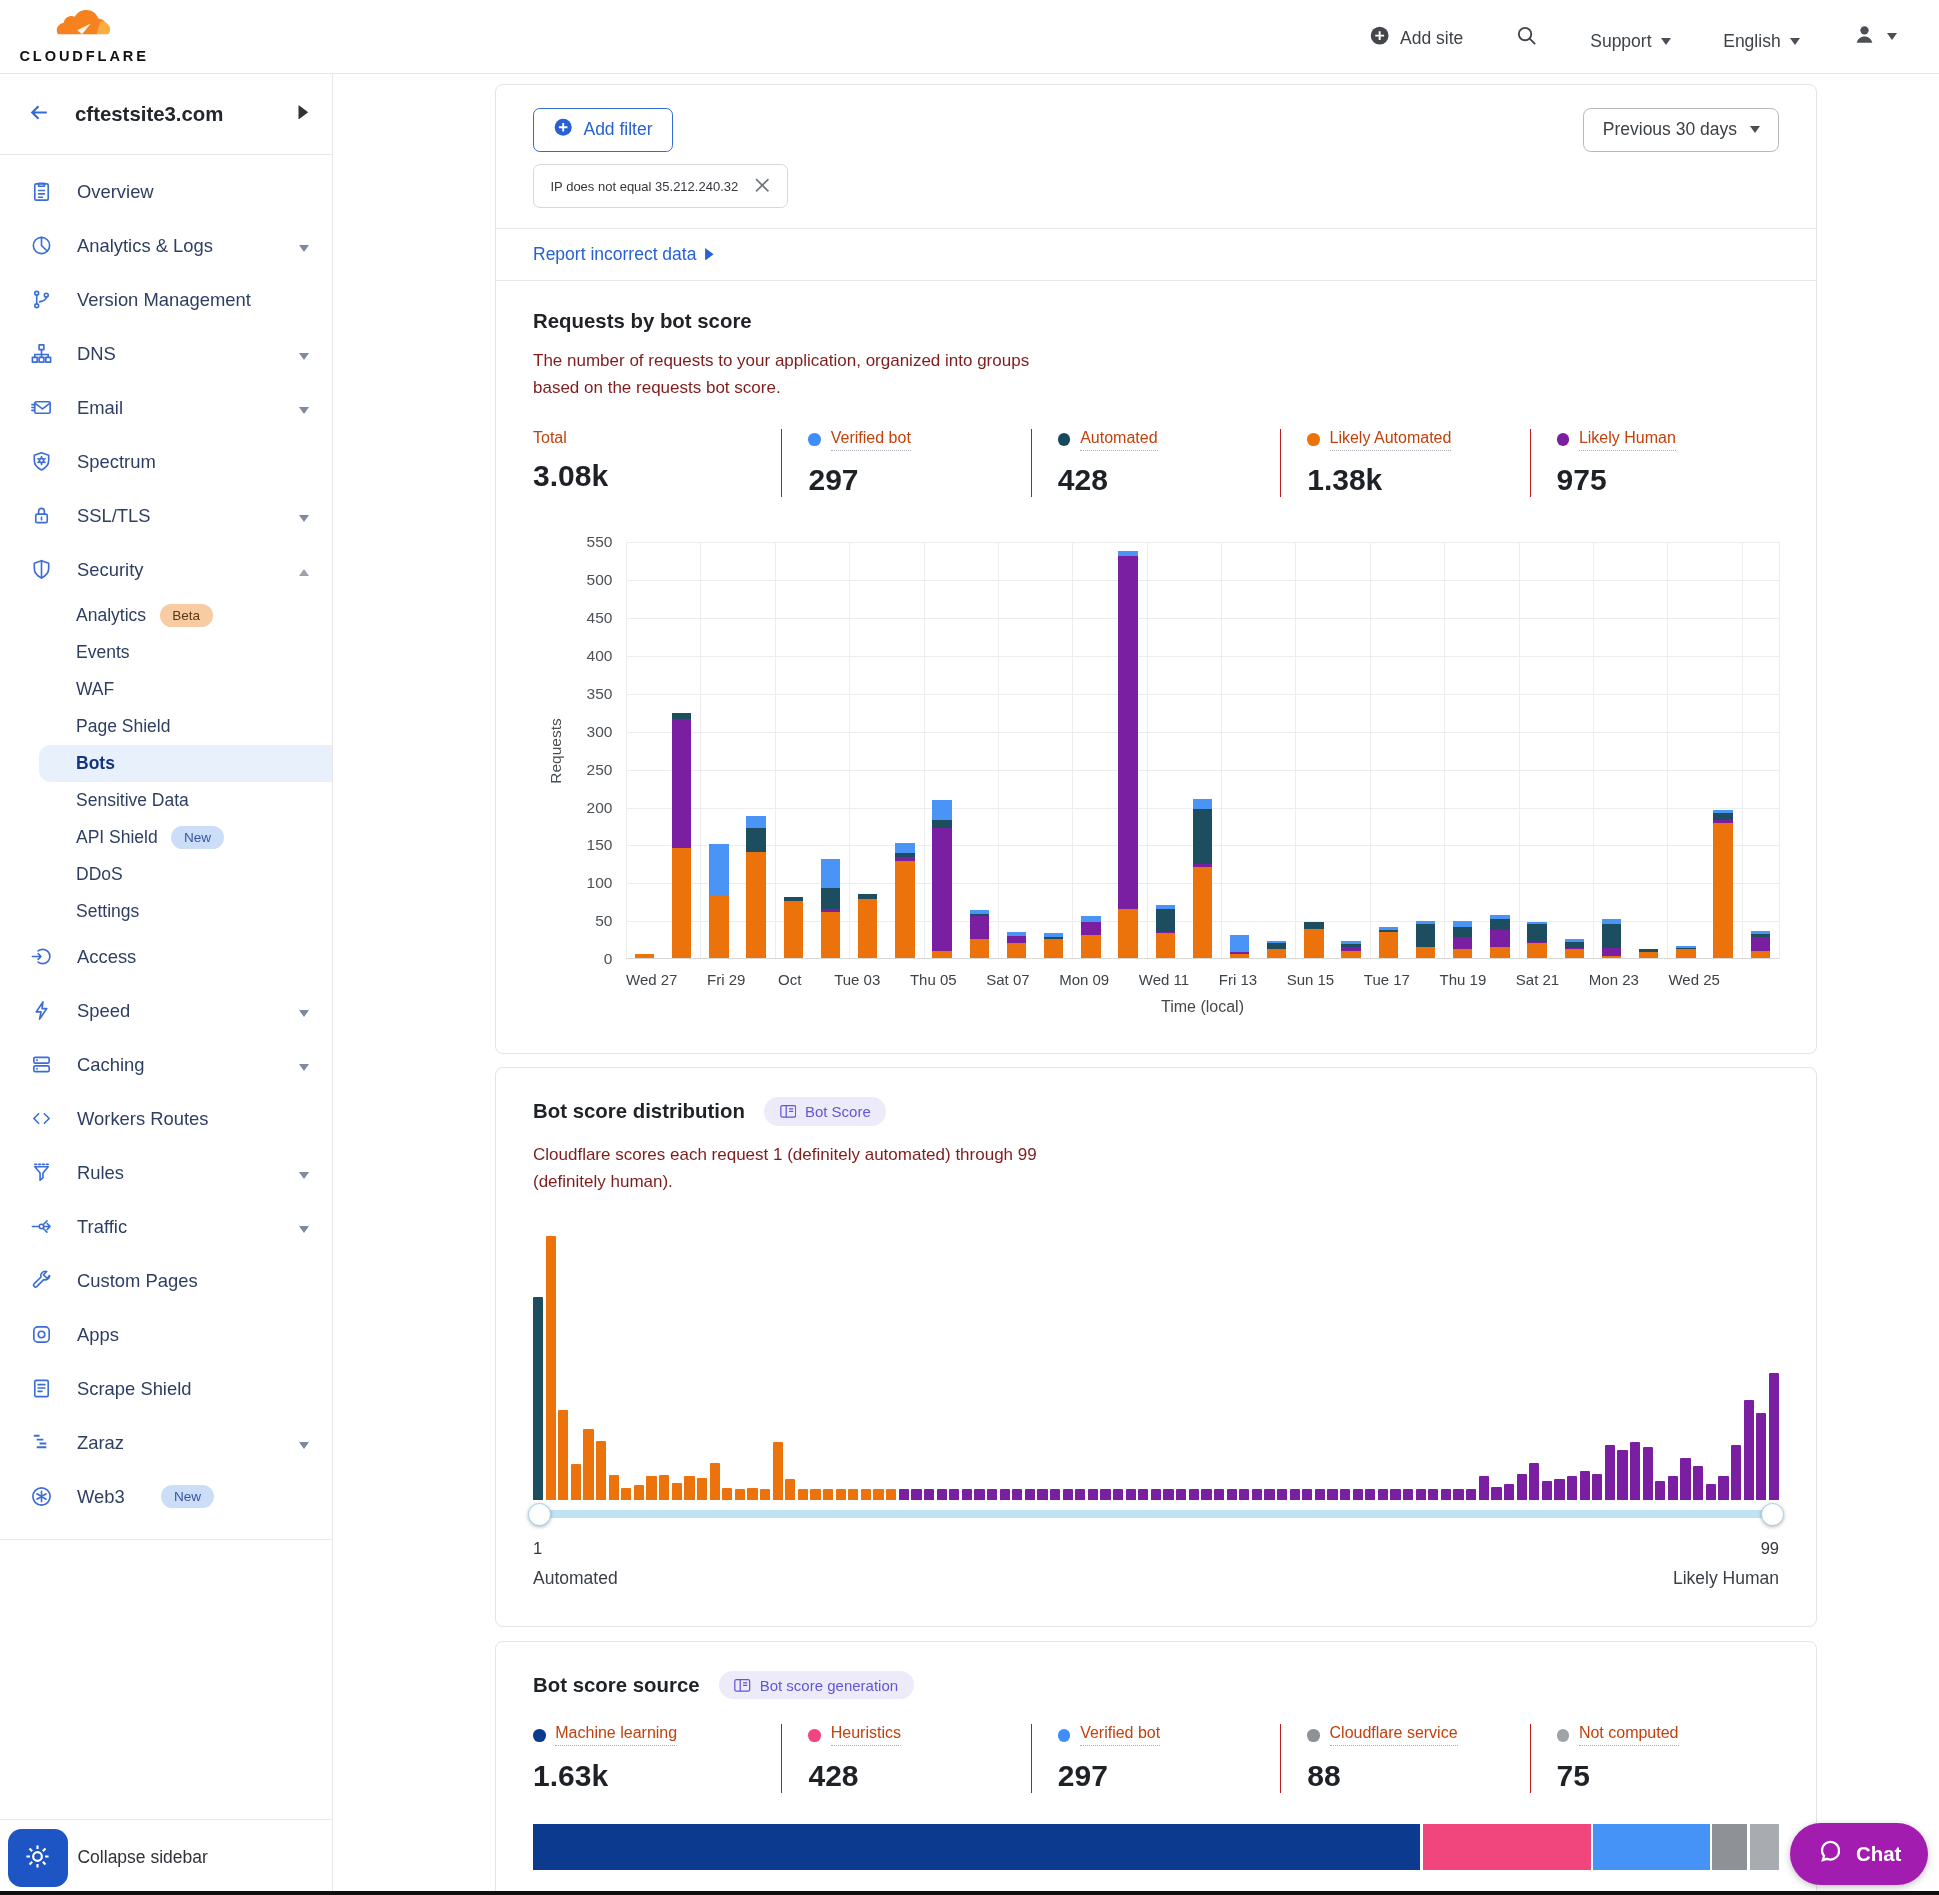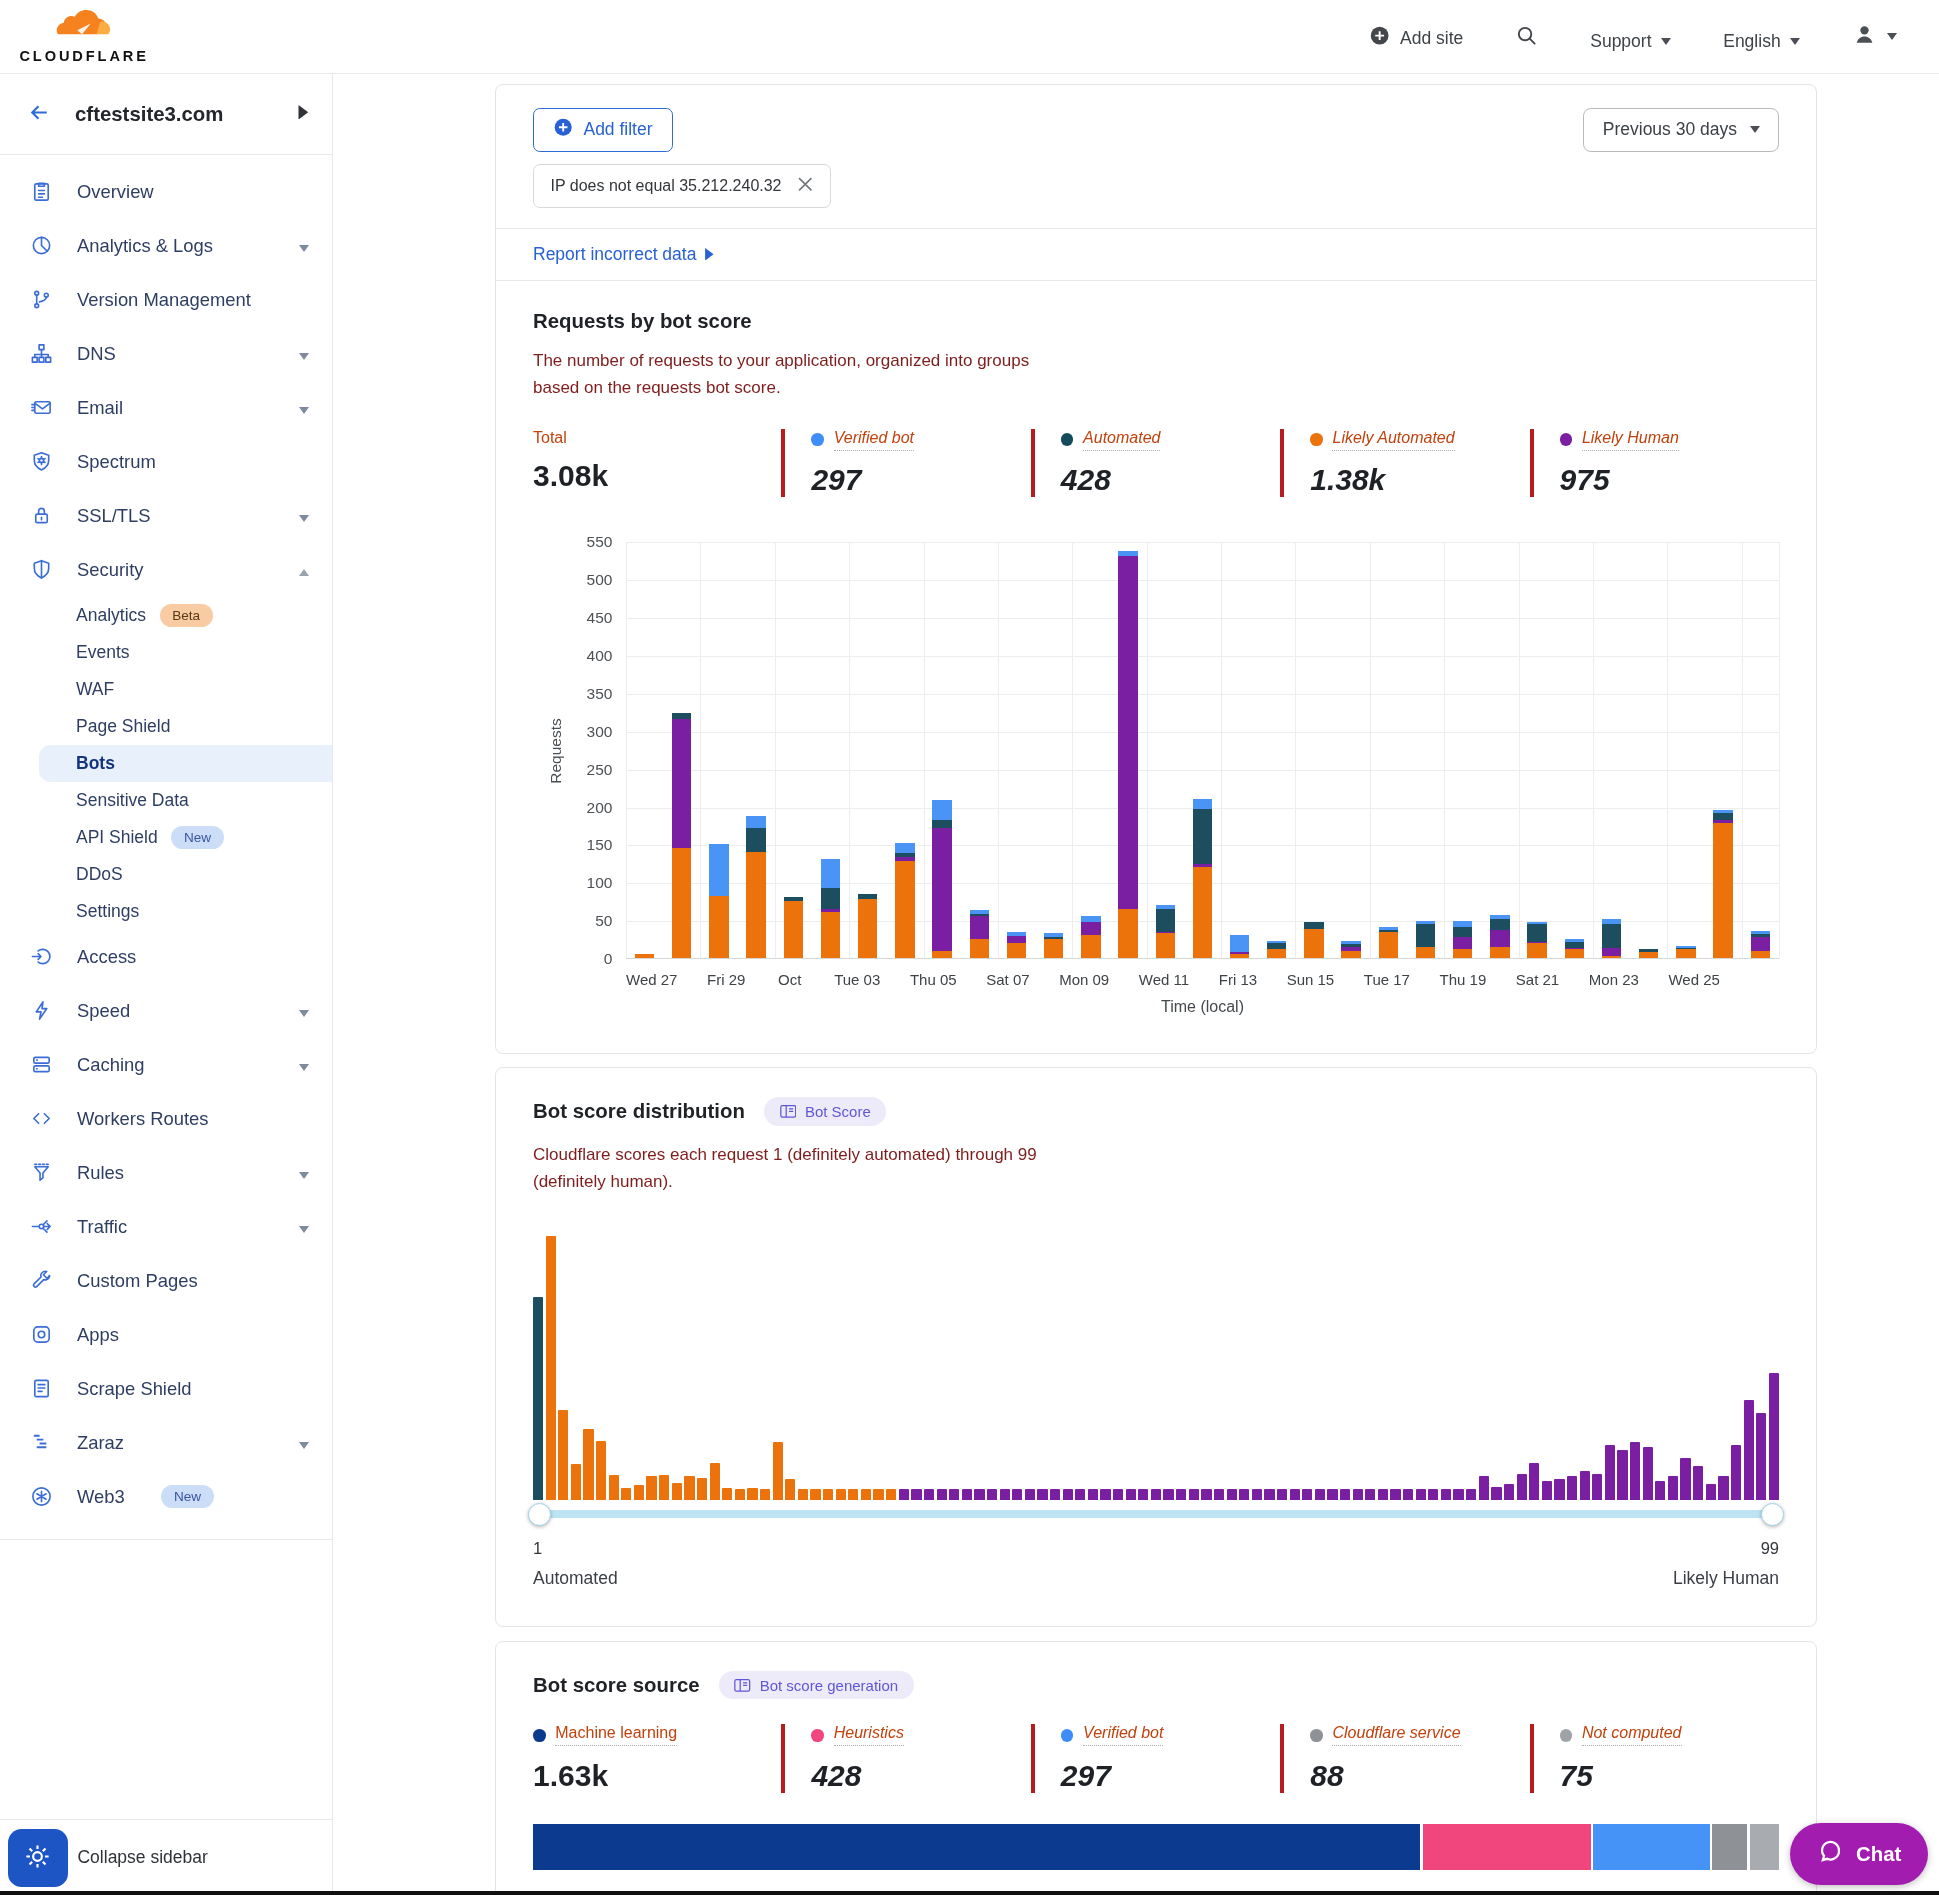--- a/index.html
+++ b/index.html
@@ -35,35 +35,35 @@
   .gear-btn { width:60px; height:58px; border:none; border-radius:13.6px; background:#1d55c4; display:flex; align-items:center; justify-content:center; cursor:pointer; flex:none; }
 
   
   .main-area { position:absolute; top:74px; left:333px; width:1607px; height:1821px; }
   .cards { margin:9.7px 0 0 162px; width:1322px; }
   .card { background:#fff; border:1px solid #e4e4e4; border-radius:7.8px; margin-bottom:13.6px; }
   .divider { height:1px; background:#e8e8e8; }
 
   .filter-row { padding:23px 37px 19.4px; display:flex; justify-content:space-between; align-items:flex-start; }
   .add-filter-btn { display:inline-flex; align-items:center; gap:9.7px; height:44px; padding:0 19.4px; background:#fff; border:1.5px solid #2e6bd8; border-radius:6.8px; color:#2761d5; font-size:17.5px; font-family:inherit; cursor:pointer; }
-  .filter-chip { margin-top:12.6px; display:inline-flex; align-items:center; gap:15.5px; height:44px; padding:0 16.5px; border:1px solid #d8d8d8; border-radius:6.8px; font-size:16px; color:#33363a; }
+  .filter-chip { margin-top:12.6px; display:inline-flex; align-items:center; gap:15.5px; height:44px; padding:0 16.5px; border:1px solid #d8d8d8; border-radius:6.8px; font-size:13px; color:#33363a; }
   .range-btn { height:44px; padding:0 18.4px; background:#fff; border:1px solid #b9b9b9; border-radius:7.8px; font-size:17.5px; color:#3c4147; font-family:inherit; display:inline-flex; align-items:center; gap:12.6px; cursor:pointer; }
 
   .report-row { height:51px; display:flex; align-items:center; padding:0 37px; }
   .report-link { display:inline-flex; align-items:center; gap:8.7px; color:#2761d5; font-size:17.5px; text-decoration:none; cursor:pointer; }
 
   .section { padding:29px 37px 37px; }
   .sec-title-row { display:flex; align-items:center; }
   .sec-title { font-size:20.4px; font-weight:700; color:#1f2226; }
   .info-pill { display:inline-flex; align-items:center; gap:8.7px; margin-left:19.4px; background:#edebfa; color:#6056d6; border-radius:15.5px; padding:5.8px 15.5px; font-size:15px; cursor:pointer; }
   .sec-desc { margin-top:14.6px; font-size:17px; line-height:1.6; color:#7f1d1d; max-width:529px; }
 
   .stats-row { display:flex; margin-top:27px; }
   .stat-col { width:257px; }
-  .stat-col + .stat-col { border-left:4px solid #b91c1c; padding-left:26px;font-style:italic; }
+  .stat-col + .stat-col { border-left:1px solid #b91c1c; padding-left:26px; }
   .stat-label { display:inline-flex; align-items:center; gap:9.7px; font-size:16px; color:#c2410c; }
   .stat-dot { width:12.6px; height:12.6px; border-radius:50%; flex:none; }
   .lbl-dotted { border-bottom:1.9px dotted #a9aeb4; padding-bottom:2.9px; }
   .stat-value { margin-top:12.6px; font-size:30px; font-weight:600; color:#1e2126; }
 
   
   .req-chart { margin-top:45px; position:relative; padding-left:93px; }
   .req-ylab { position:absolute; left:23px; top:209px; transform:translate(-50%,-50%) rotate(-90deg); font-size:15.5px; color:#4b5055; white-space:nowrap; }
   .req-plot { position:relative; height:417px; border-bottom:1px solid #d7d7d7; }
   .gridline-h { position:absolute; left:0; right:0; height:1px; background:#ededed; }

